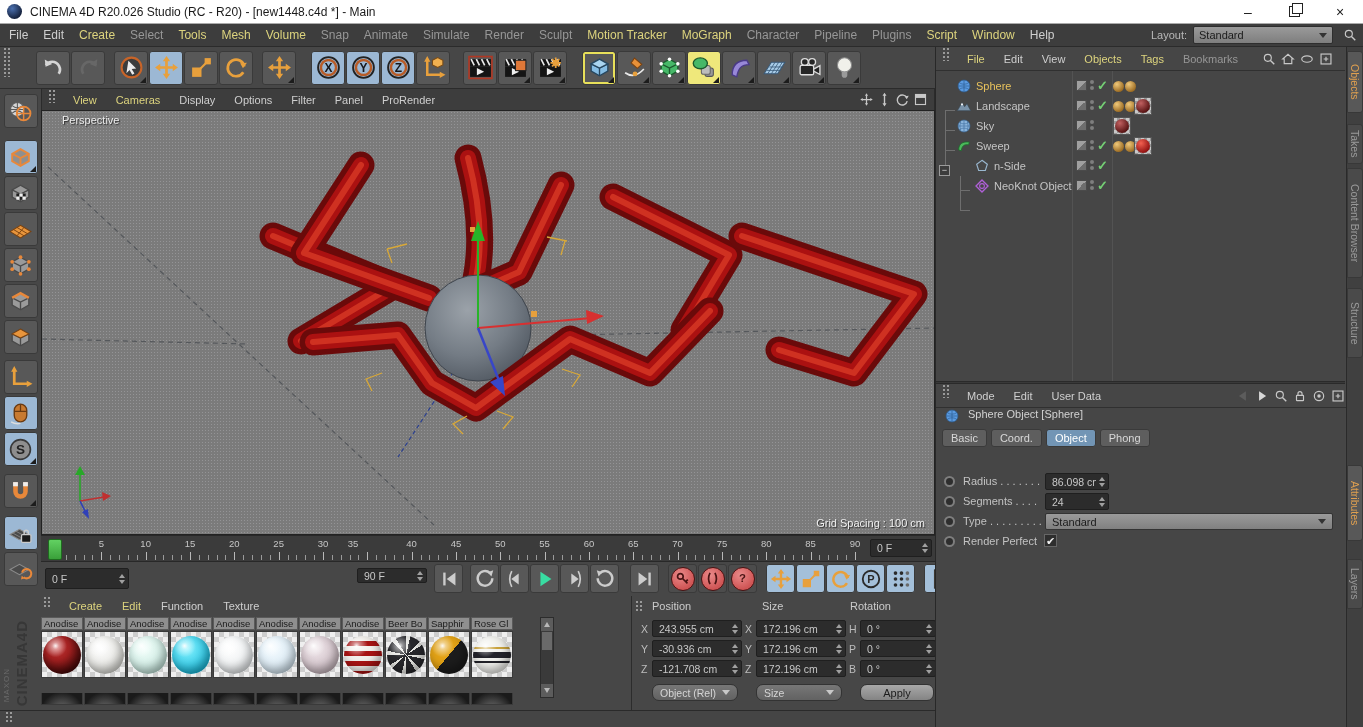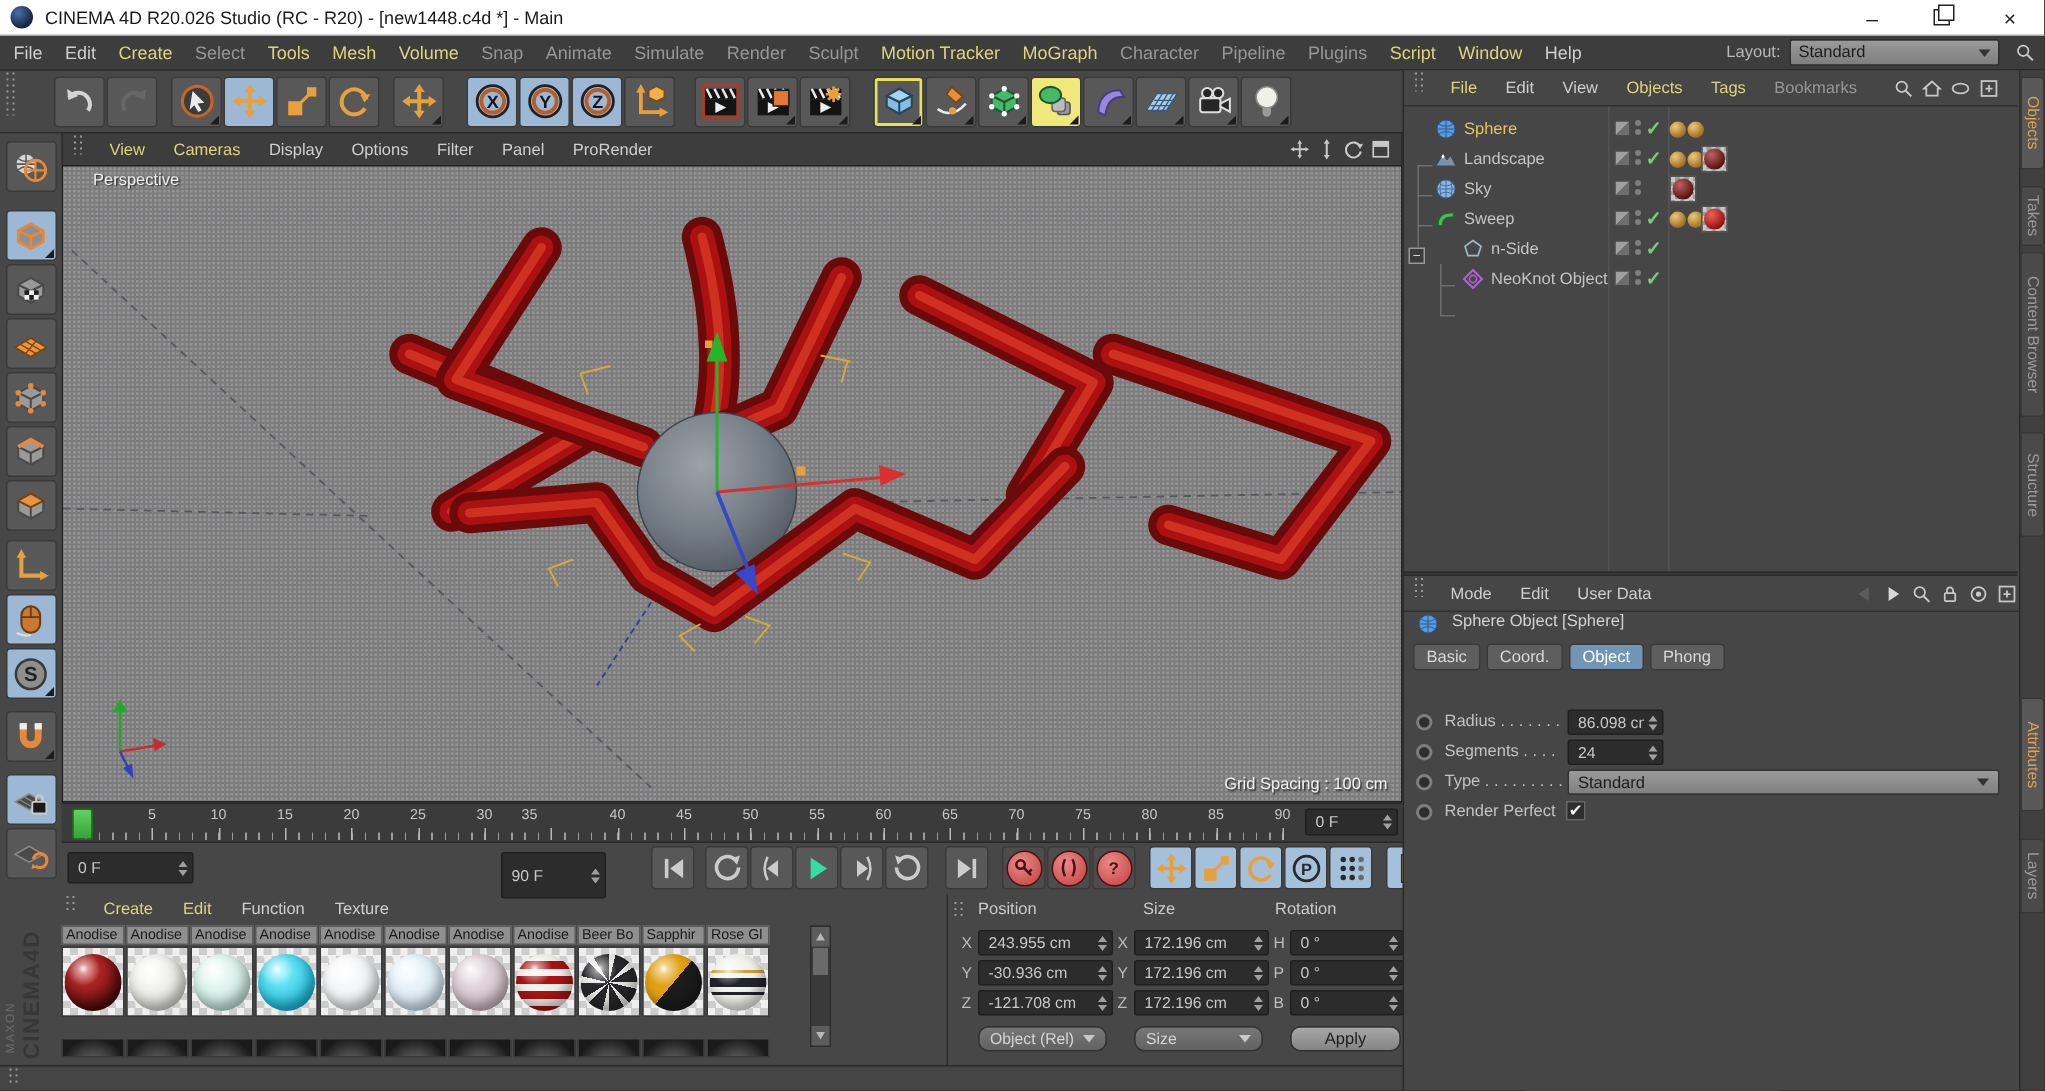--- a/index.html
+++ b/index.html
@@ -61,21 +61,21 @@
   
   #transport{position:absolute;left:41px;top:562px;width:894px;height:34px}
   .spin{background:#2c2c2c;border:1px solid #1f1f1f;border-radius:2px;color:#c8c8c8;font-size:10.5px;display:flex;align-items:center;padding:0 3px 0 6px;box-sizing:border-box}
   .spin .val{white-space:nowrap;overflow:hidden}
   .stp{display:flex;flex-direction:column;gap:2px;margin-left:auto;padding-left:3px;flex:none}
   .stp i{display:block;width:0;height:0;border-left:3px solid transparent;border-right:3px solid transparent}
   .stp .u{border-bottom:4px solid #a0a0a0}
   .stp .d{border-top:4px solid #a0a0a0}
   #tr-start{position:absolute;left:4px;top:6px;width:84px;height:21px}
   #tr-range{position:absolute;left:92px;top:6px;width:212px;height:21px;background:linear-gradient(180deg,#c9c9c9,#8d8d8d);border:1px solid #333;border-radius:3px;display:flex;align-items:center;justify-content:space-between;font-size:10px;color:#222;padding:0 5px;box-sizing:border-box}
-  #tr-end{position:absolute;left:293px;top:6px;width:70px;height:31px}
+  #tr-end{position:absolute;left:316px;top:6px;width:70px;height:15px}
   #tr-btns{position:absolute;left:393px;top:2px;display:flex}
   .tpbtn{width:29px;height:29px;background:#585858;border:1px solid #3a3a3a;border-radius:3px;display:flex;align-items:center;justify-content:center;position:relative;flex:none;margin-right:1px;box-sizing:border-box}
   .tpbtn svg{width:22px;height:22px}
   .tpbtn.red{background:#4c4c4c}
   .tpbtn.red .rc{width:24px;height:24px;border-radius:50%;background:radial-gradient(circle at 38% 32%,#ea8a8a,#cf5555 70%);border:1.5px solid #4a1212;display:flex;align-items:center;justify-content:center;box-sizing:border-box}
   .tpbtn.red svg{width:17px;height:17px}
   .tpbtn.blue{background:#a4c0da}
   
   #matman{position:absolute;left:41px;top:596px;width:590px;height:114px}
   #mat-menu{display:flex;align-items:center;gap:14px;height:20px;padding-left:2px}

